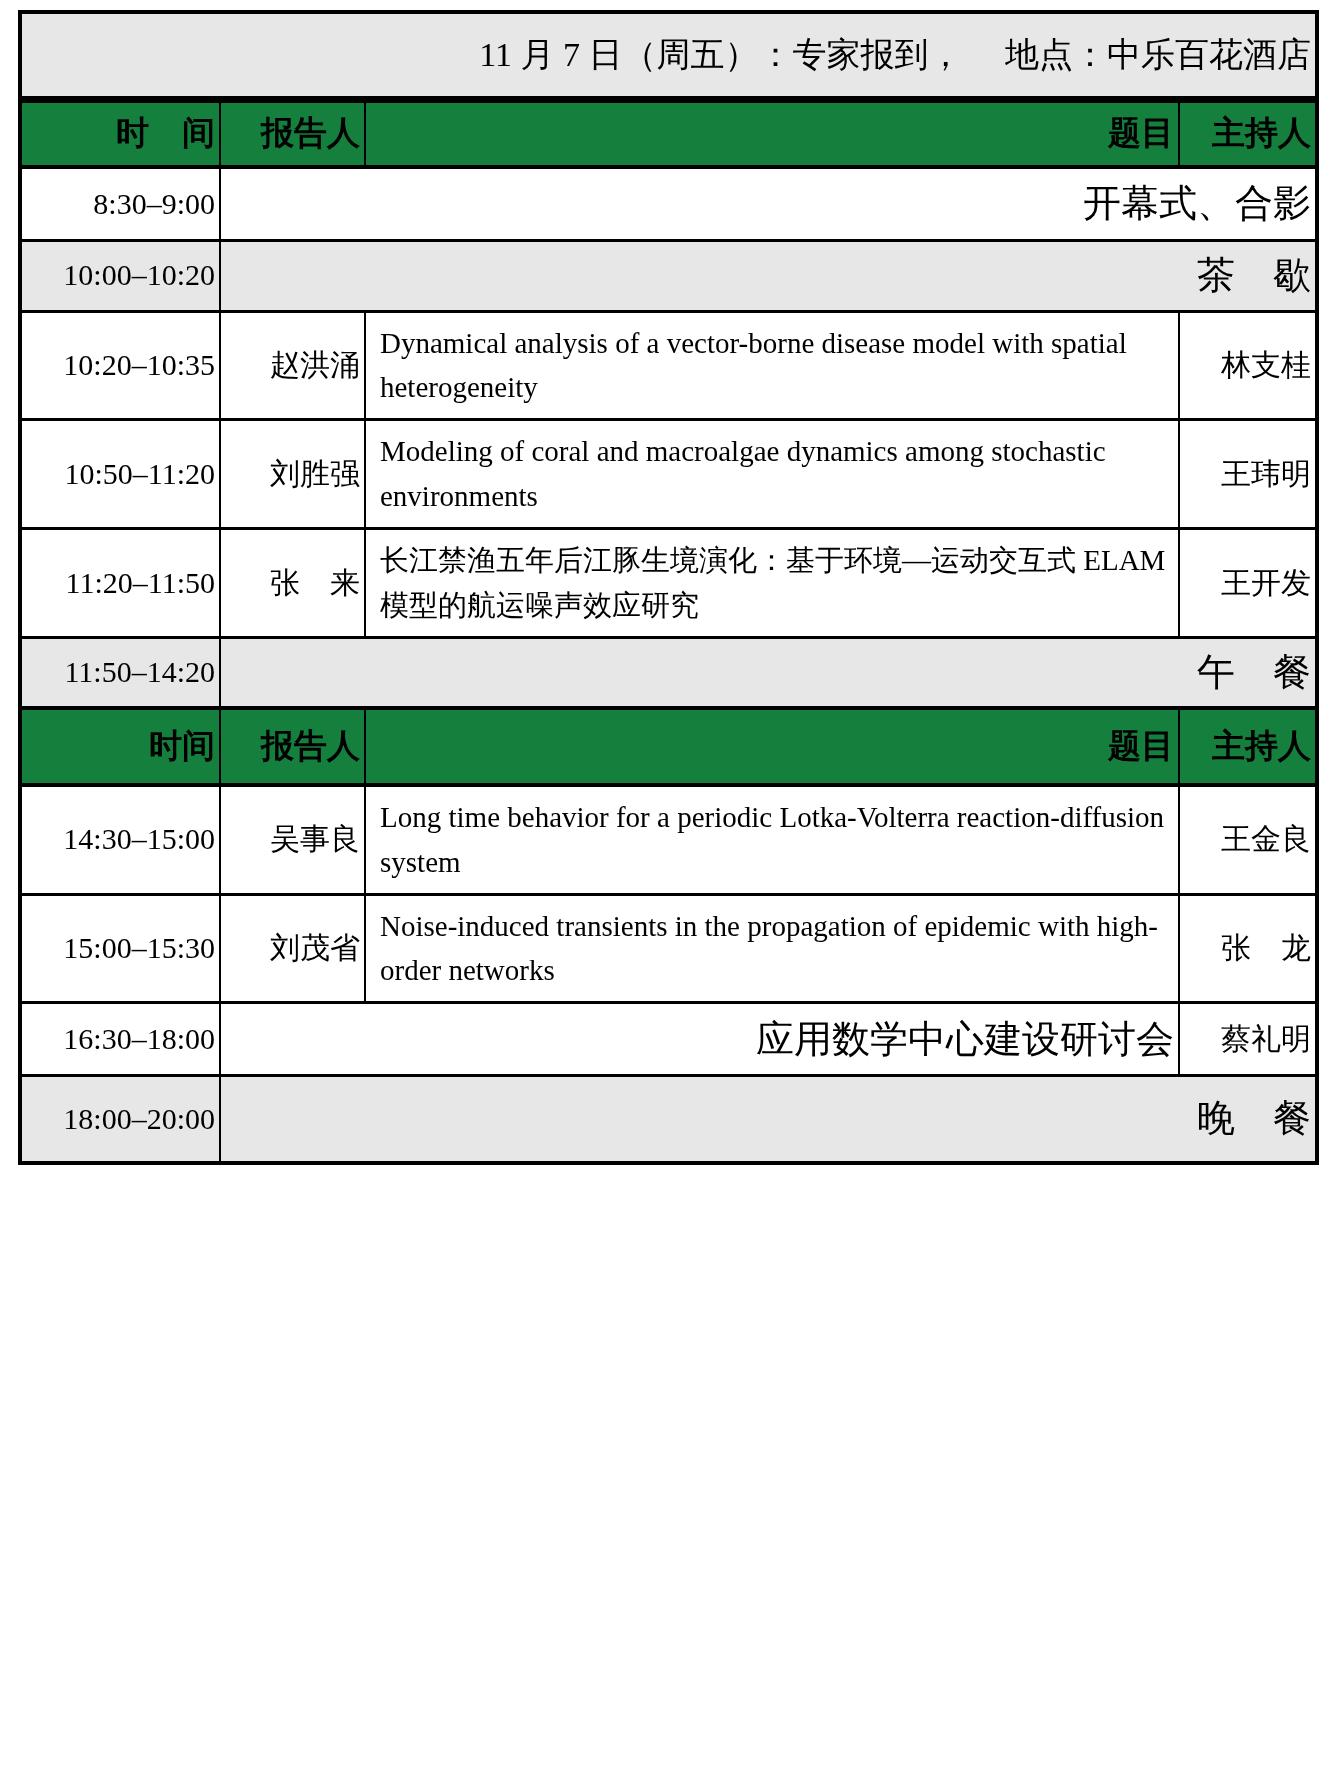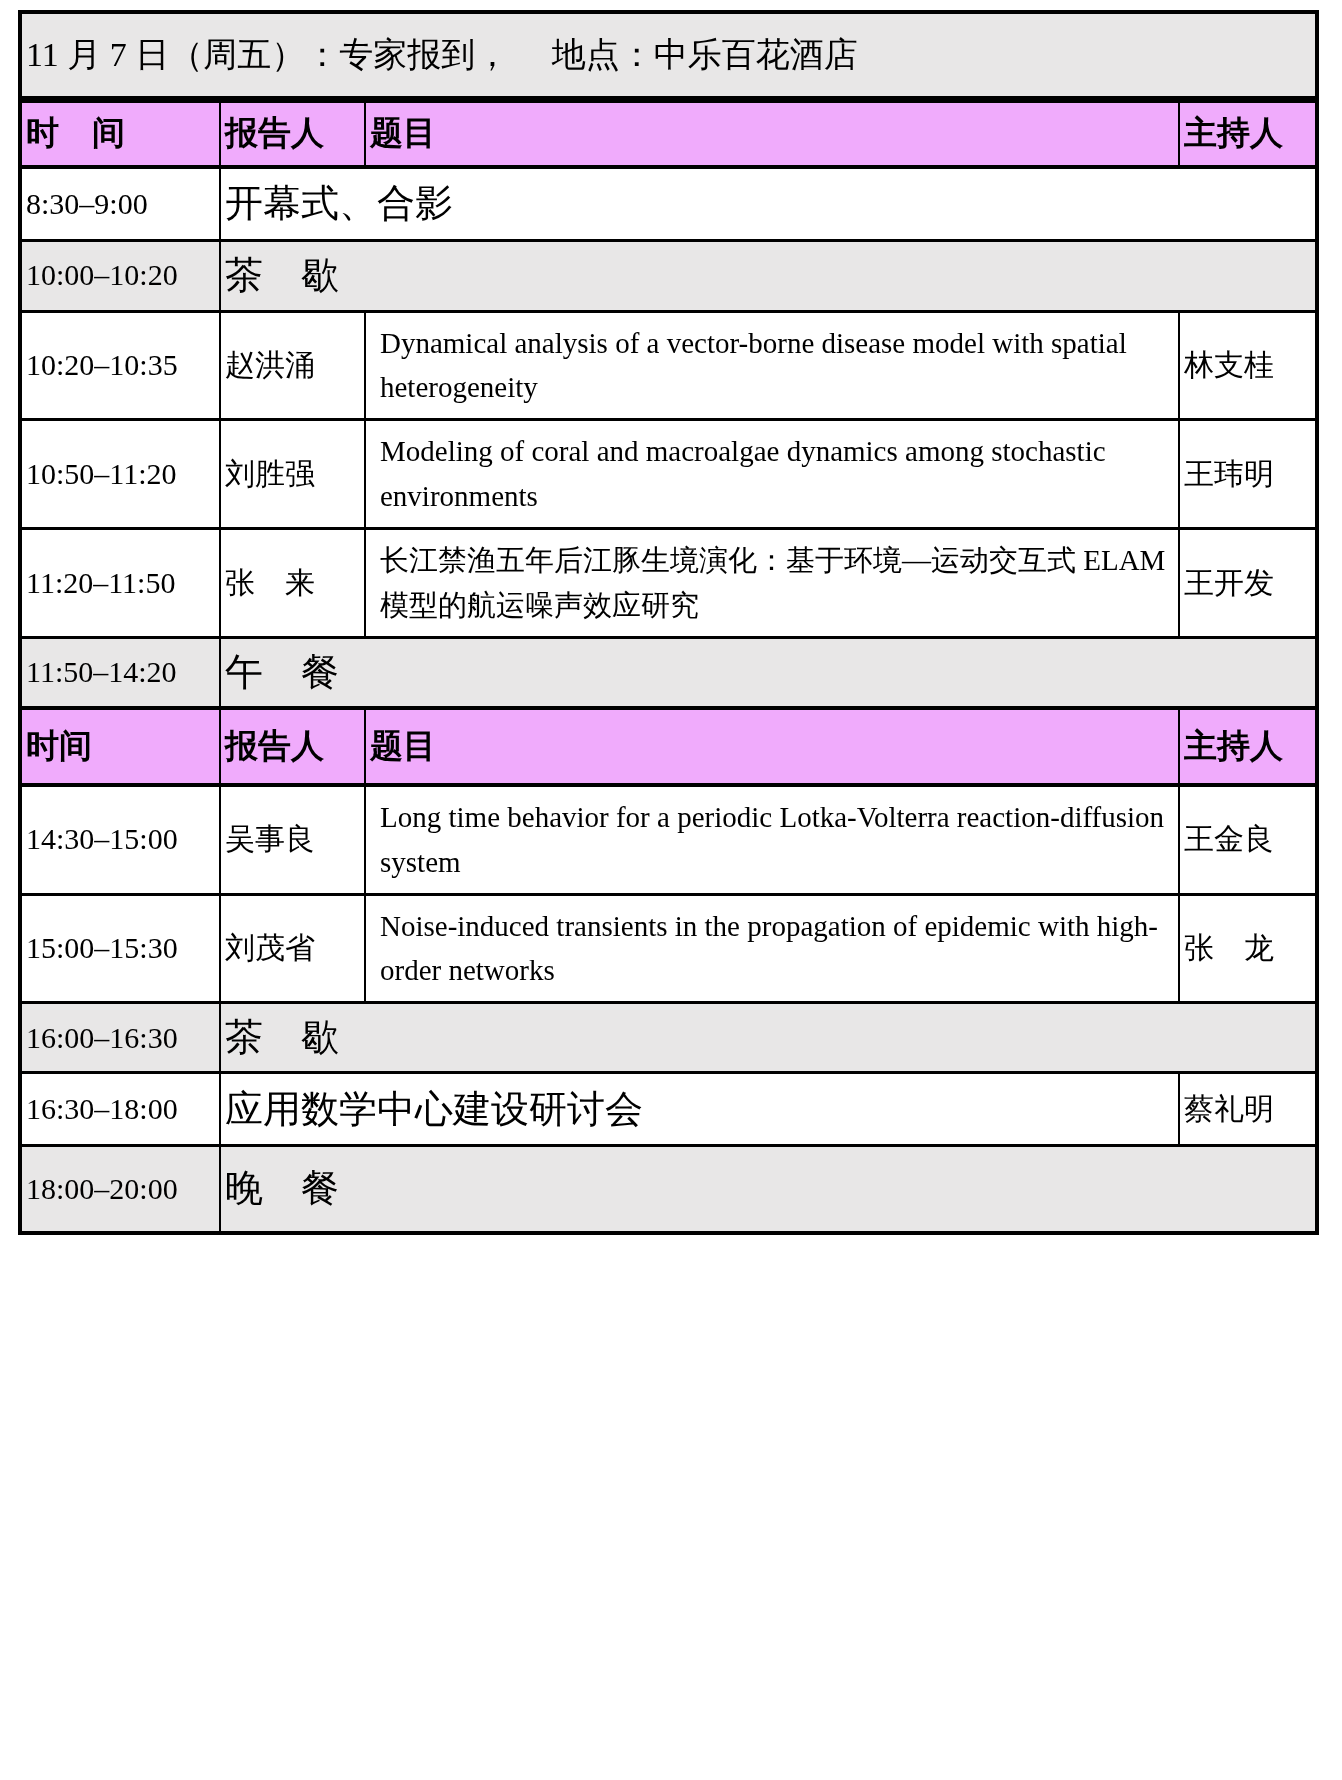--- a/index.html
+++ b/index.html
@@ -23,38 +23,38 @@
   }
   col.c-time    { width: 200px; }
   col.c-speaker { width: 145px; }
   col.c-title   { width: 814px; }
   col.c-chair   { width: 138px; }
 
   td {
     border: 2px solid #000000;
     border-top-width: 3px;
     border-bottom-width: 3px;
-    text-align: left;
+    text-align: right;
     vertical-align: middle;
     padding: 2px 4px;
     font-size: 30px;
     line-height: 1.35;
   }
   tr.banner td {
     font-size: 34px;
     line-height: 1.62;
   }
   tr.banner-thick td {
     border-bottom-width: 7px;
   }
   tr.gray td {
     background: #E8E7E7;
   }
   tr.head td {
-    background: #f0abfc;
+    background: #15803d;
     font-weight: bold;
     font-size: 33px;
     border-top-width: 4px;
     border-bottom-width: 4px;
   }
   td.title-left {
     text-align: left;
     padding: 8px 12px 8px 14px;
     font-size: 29px;
     line-height: 1.55;
@@ -142,24 +142,20 @@
   </tr>
 
   <tr style="height:105px">
     <td>15:00–15:30</td>
     <td>刘茂省</td>
     <td class="title-left">Noise-induced transients in the propagation of epidemic with high-order networks</td>
     <td>张　龙</td>
   </tr>
 
 
-  <tr class="gray" style="height:70px">
-    <td>16:00–16:30</td>
-    <td colspan="3" class="center-wide">茶　歇</td>
-  </tr>
 
   <tr style="height:73px">
     <td>16:30–18:00</td>
     <td colspan="2" class="center-wide">应用数学中心建设研讨会</td>
     <td>蔡礼明</td>
   </tr>
 
   <tr class="gray" style="height:87px">
     <td>18:00–20:00</td>
     <td colspan="3" class="center-wide">晚　餐</td>

